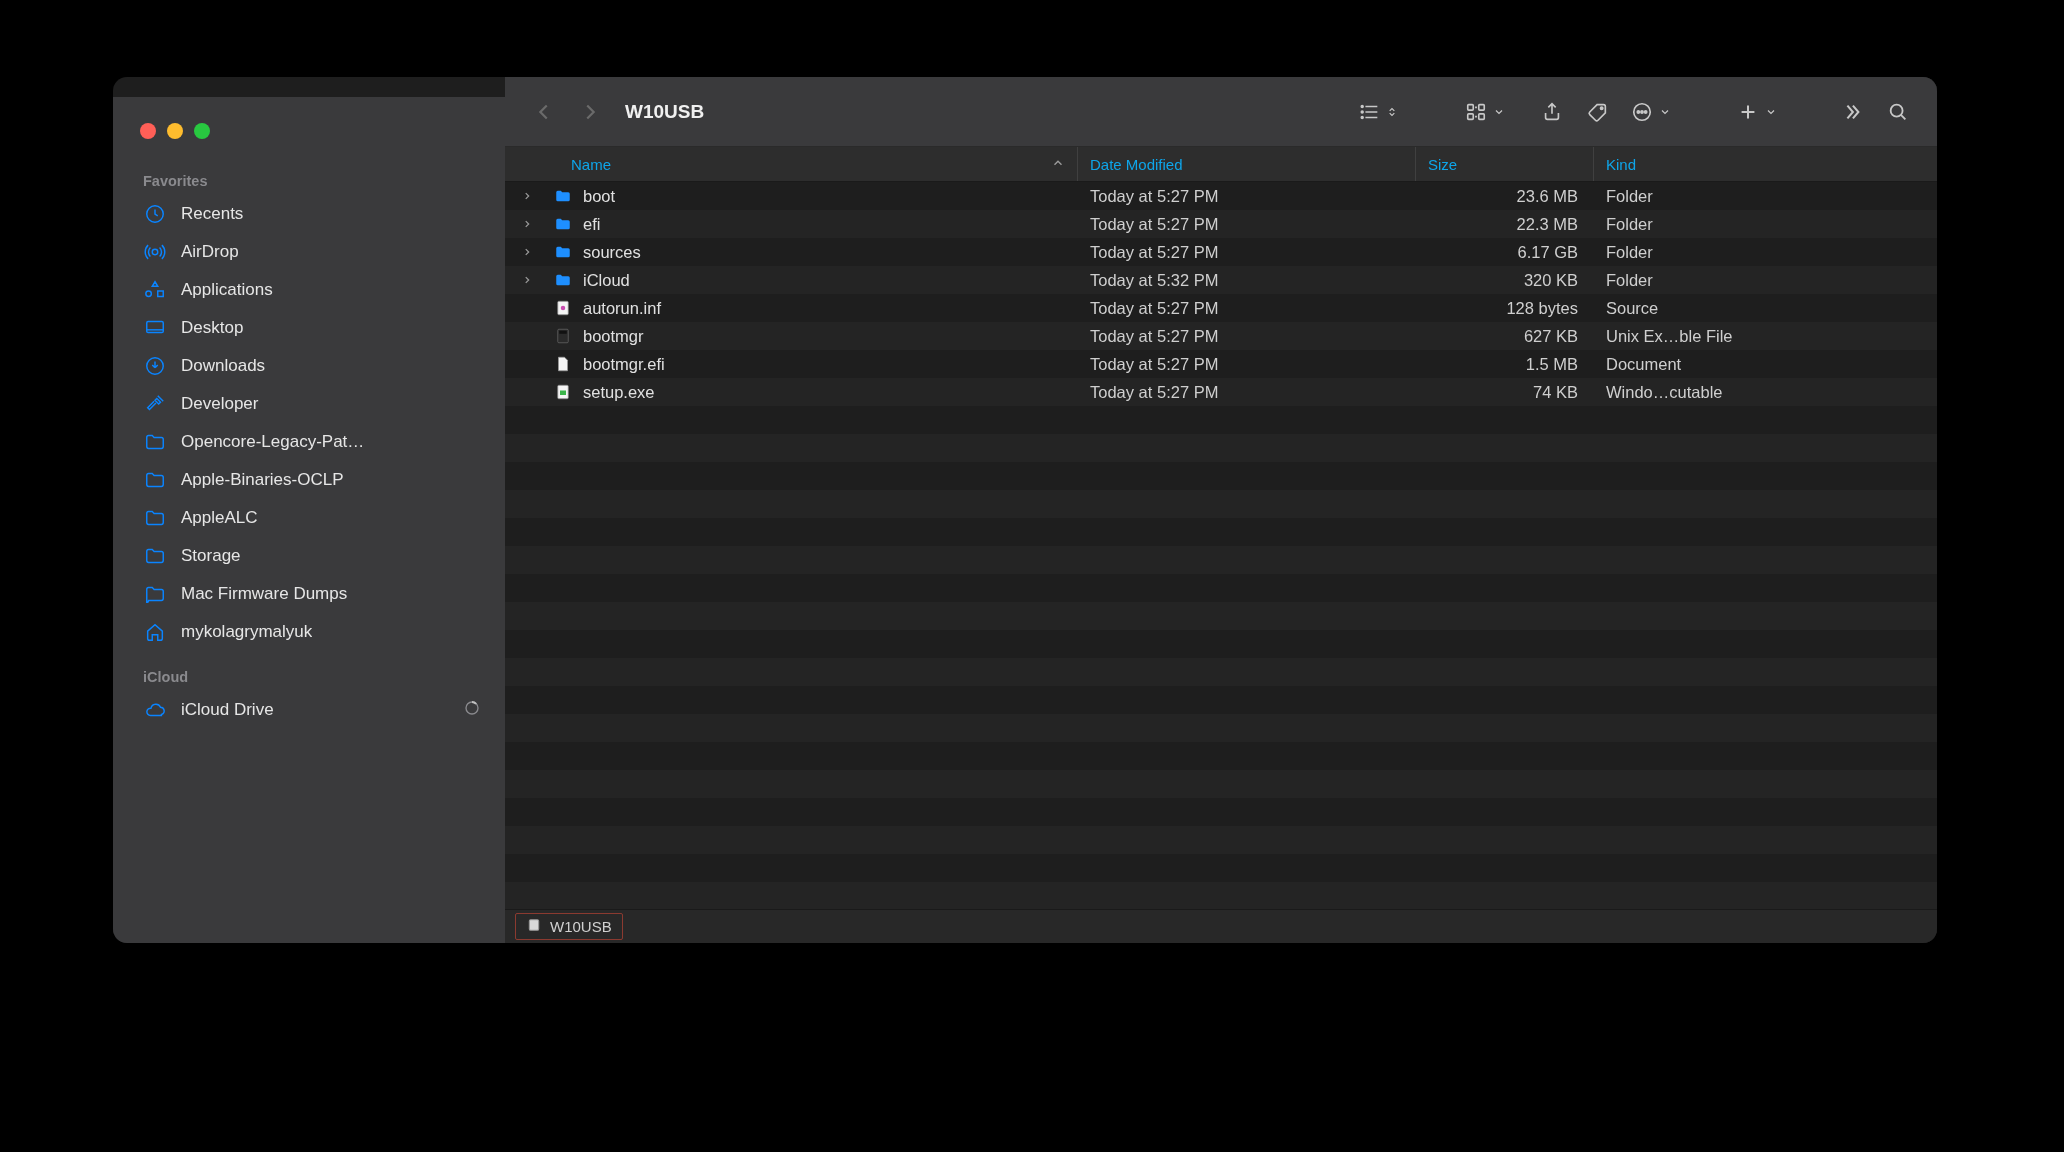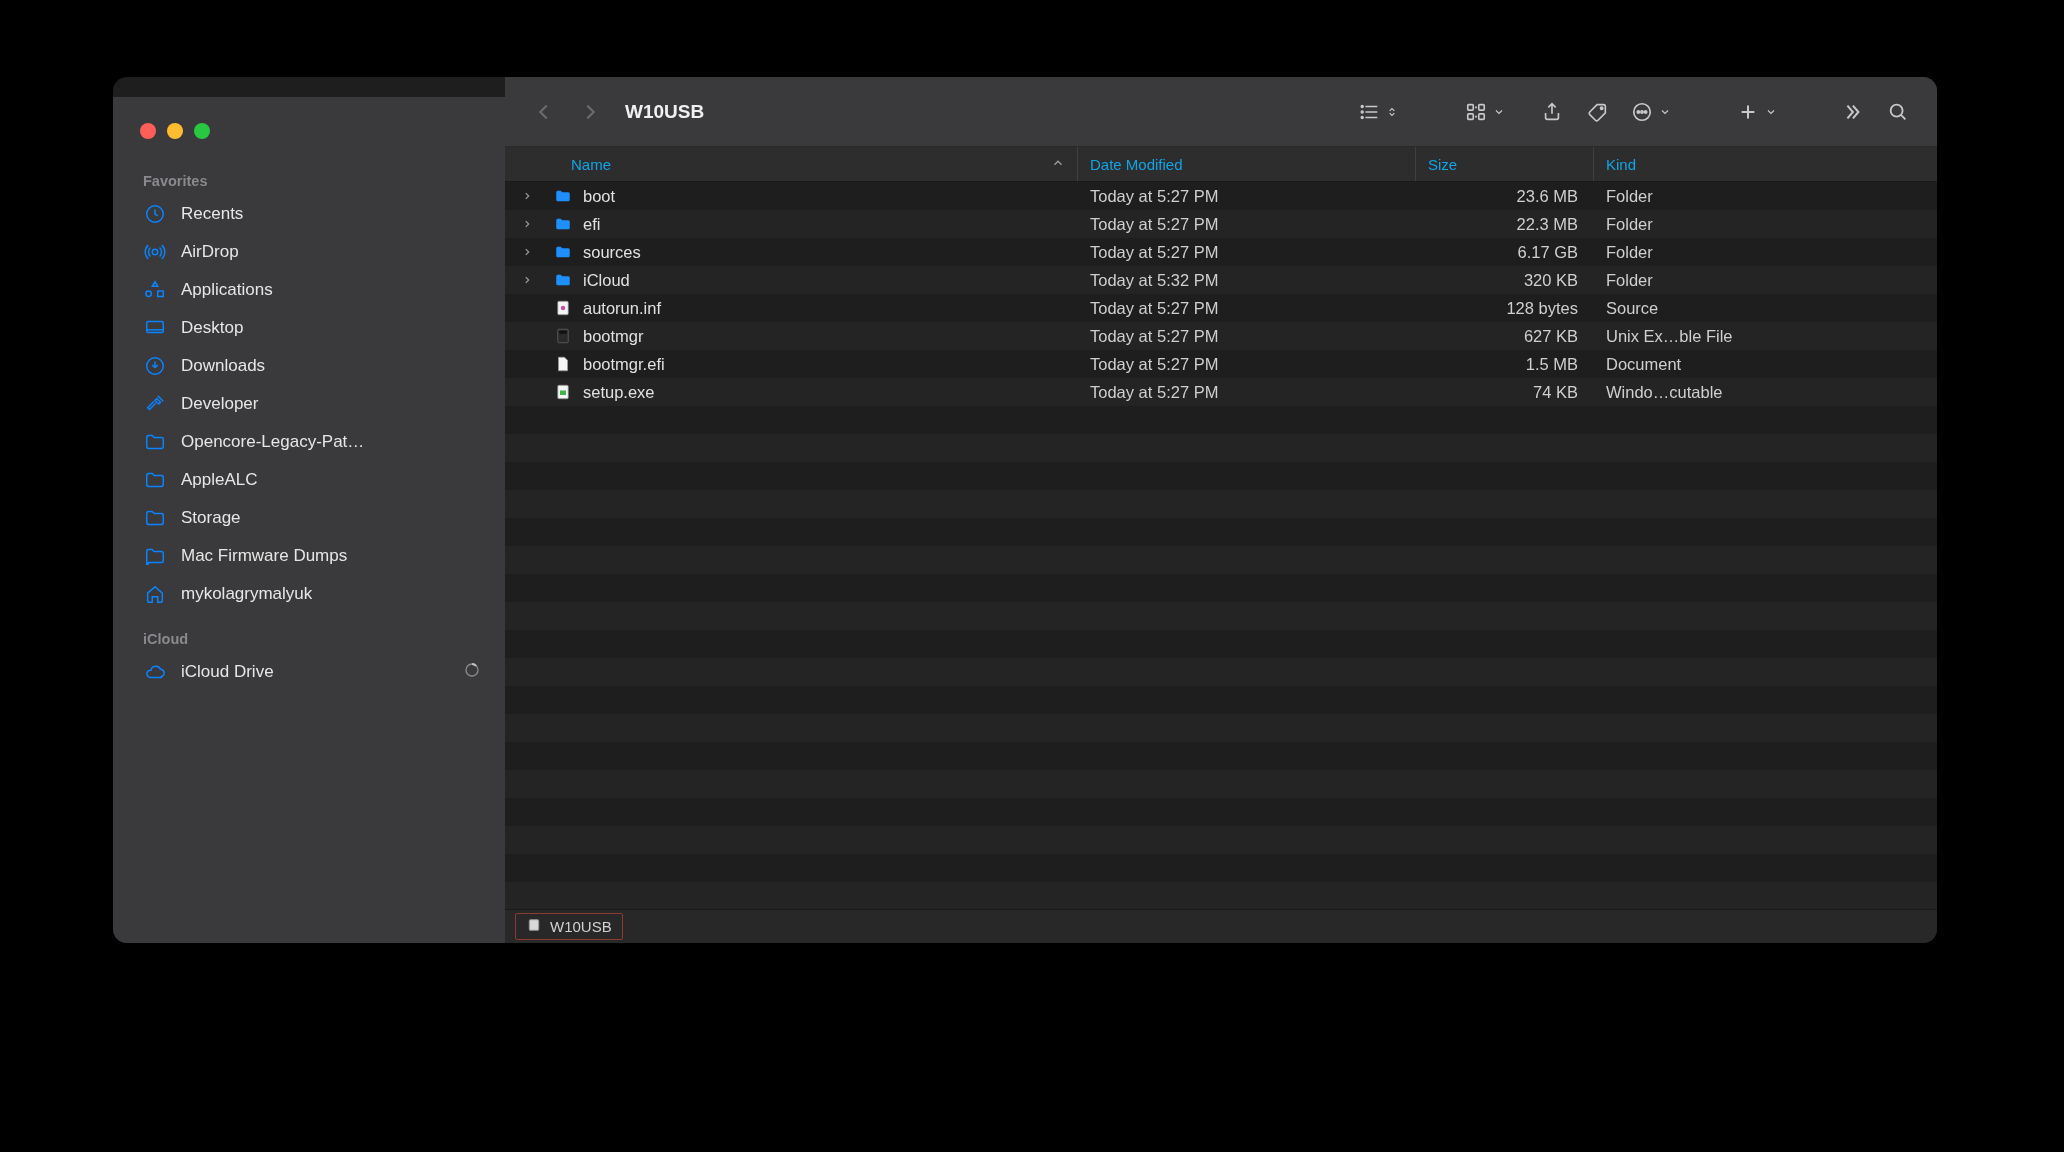--- a/index.html
+++ b/index.html
@@ -258,20 +258,28 @@
           </svg>
       </span>
       <span class="label">Opencore-Legacy-Pat…</span>
     </div>
     <div class="fav-item">
       <span class="icn">
         <svg viewBox="0 0 24 24" fill="none" stroke="currentColor" stroke-width="1.6">
             <path d="M3 7a2 2 0 0 1 2-2h4l2 2h8a2 2 0 0 1 2 2v8a2 2 0 0 1-2 2H5a2 2 0 0 1-2-2V7z"></path>
           </svg>
       </span>
+      <span class="label">Apple-Binaries-OCLP</span>
+    </div>
+    <div class="fav-item">
+      <span class="icn">
+        <svg viewBox="0 0 24 24" fill="none" stroke="currentColor" stroke-width="1.6">
+            <path d="M3 7a2 2 0 0 1 2-2h4l2 2h8a2 2 0 0 1 2 2v8a2 2 0 0 1-2 2H5a2 2 0 0 1-2-2V7z"></path>
+          </svg>
+      </span>
       <span class="label">AppleALC</span>
     </div>
     <div class="fav-item">
       <span class="icn">
         <svg viewBox="0 0 24 24" fill="none" stroke="currentColor" stroke-width="1.6">
             <path d="M3 7a2 2 0 0 1 2-2h4l2 2h8a2 2 0 0 1 2 2v8a2 2 0 0 1-2 2H5a2 2 0 0 1-2-2V7z"></path>
           </svg>
       </span>
       <span class="label">Storage</span>
     </div>

